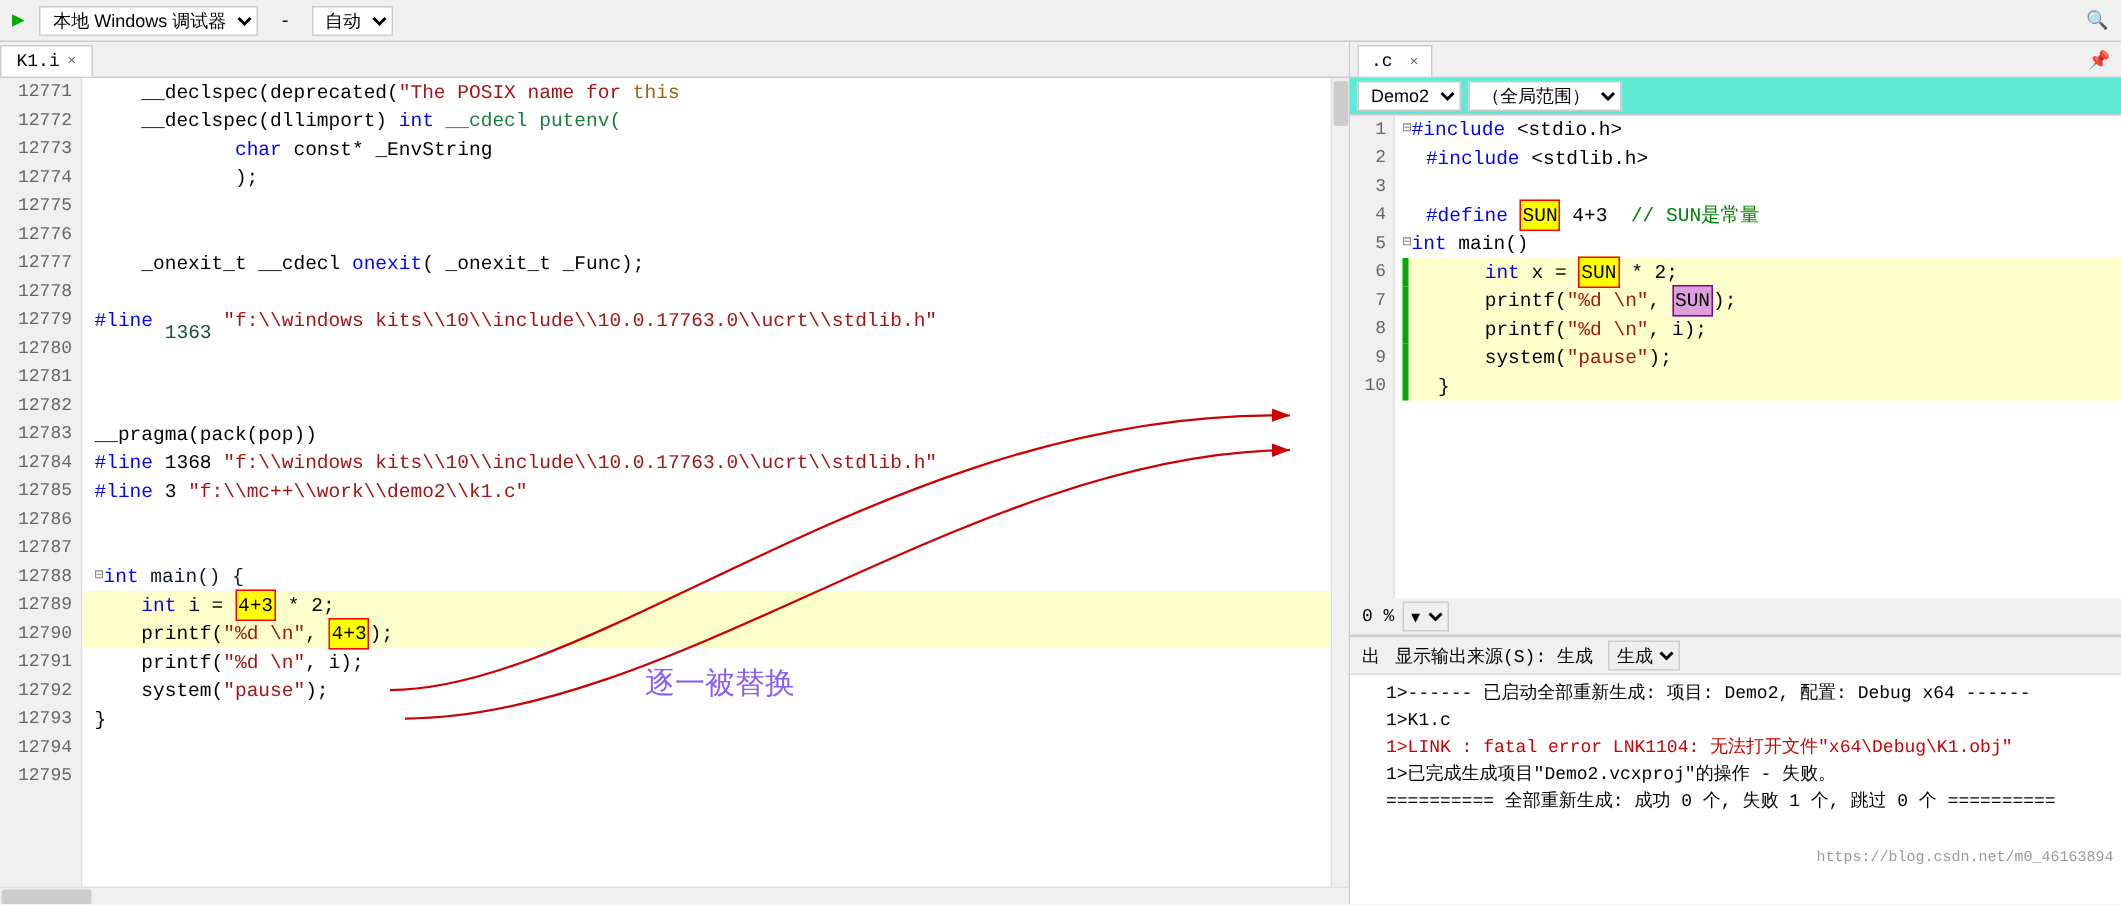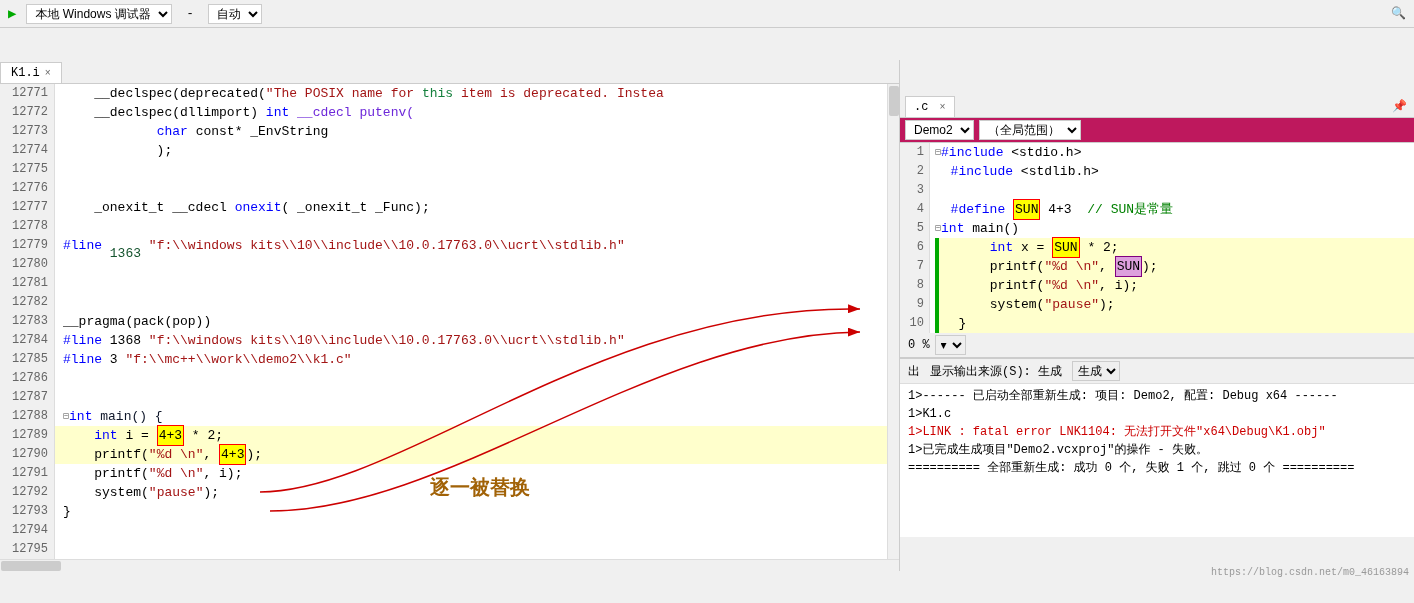--- a/index.html
+++ b/index.html
@@ -1,18 +1,18 @@
 <!DOCTYPE html>
 <html><head>
   <meta charset="utf-8">
   <style>
     * { margin: 0; padding: 0; box-sizing: border-box; }
     body { font-family: 'Courier New', Courier, monospace; font-size: 13px; background: #f5f5f5; display: flex; flex-direction: column; height: 603px; overflow: hidden; }
     
-    .main-container { display: flex; flex: 1; overflow: hidden; align-items: center; }
+    .main-container { display: flex; flex: 1; overflow: hidden; }
     
     
     .left-panel { width: 900px; display: flex; flex-direction: column; background: #fff; border-right: 1px solid #ccc; }
     
     .tab-bar { display: flex; background: #f0f0f0; border-bottom: 1px solid #ccc; padding: 2px 0 0 0; }
     .tab { display: flex; align-items: center; padding: 3px 10px; background: #fff; border: 1px solid #ccc; border-bottom: none; font-size: 12px; cursor: pointer; gap: 5px; }
     .tab-close { font-size: 10px; cursor: pointer; color: #666; }
     
     .editor-area { display: flex; flex: 1; overflow: hidden; position: relative; }
     
@@ -30,27 +30,27 @@
     .right-tab-bar { display: flex; background: #f0f0f0; border-bottom: 1px solid #ccc; align-items: center; padding: 2px 5px 0; gap: 5px; }
     .right-tab { padding: 3px 8px; font-size: 12px; cursor: pointer; background: #fff; border: 1px solid #ccc; border-bottom: none; }
     
     .right-editor { display: flex; flex: 1; overflow: hidden; }
     .right-line-numbers { width: 30px; background: #f0f0f0; border-right: 1px solid #ddd; text-align: right; font-size: 12px; color: #666; overflow: hidden; }
     .right-line-number { height: 19px; line-height: 19px; padding-right: 5px; display: block; }
     
     .right-code { flex: 1; background: #fff; overflow: auto; padding-left: 5px; }
     .right-code-line { height: 19px; line-height: 19px; white-space: pre; display: flex; align-items: center; }
     
-    .scope-bar { display: flex; align-items: center; padding: 2px 5px; background: #be185d; border-bottom: 1px solid #ccc; gap: 5px; font-size: 12px; }
+    .scope-bar { display: flex; align-items: center; padding: 2px 5px; background: #5eead4; border-bottom: 1px solid #ccc; gap: 5px; font-size: 12px; }
     .scope-select { font-size: 12px; padding: 1px 4px; border: 1px solid #ccc; background: #fff; }
     
     
     .bottom-panel { height: 180px; border-top: 2px solid #ccc; background: #f5f5f5; display: flex; flex-direction: column; }
     .bottom-toolbar { display: flex; align-items: center; padding: 2px 8px; background: #f0f0f0; border-bottom: 1px solid #ddd; font-size: 12px; gap: 10px; }
-    .bottom-content { flex: 1; overflow: auto; font-size: 12px; padding: 3px 8px; background: #fff; color: #000; font-family: 'Courier New', monospace; }
+    .bottom-content { flex: 1; overflow: auto; font-size: 12px; padding: 3px 24px; background: #fff; color: #000; font-family: 'Courier New', monospace; }
     .output-line { line-height: 18px; white-space: pre; }
     .output-line.error { color: #cc0000; }
     .output-line.normal { color: #000; }
     
     .progress-bar-area { display: flex; align-items: center; padding: 2px 8px; background: #f0f0f0; font-size: 12px; gap: 5px; }
     .progress-select { font-size: 12px; padding: 1px; border: 1px solid #ccc; }
     
     .top-toolbar { height: 28px; background: #f0f0f0; border-bottom: 1px solid #ccc; display: flex; align-items: center; padding: 0 8px; gap: 10px; font-size: 12px; }
     .toolbar-select { font-size: 12px; padding: 1px 4px; border: 1px solid #ccc; background: #fff; }
     .play-btn { color: #00aa00; font-size: 14px; cursor: pointer; }
@@ -116,25 +116,25 @@
           <span class="line-number">12792</span>
           <span class="line-number">12793</span>
           <span class="line-number">12794</span>
           <span class="line-number">12795</span>
         </div>
 
         <div class="code-content">
           <div class="code-lines">
 
             <div class="code-line">
-              <span style="color:#000;">    __declspec(deprecated(</span><span style="color:#a31515;">"The POSIX name for </span><span style="color:#15803d;">this</span><span style="color:#a31515;"> item is deprecated. Instea</span>
-            </div>
-
-            <div class="code-line">
-              <span style="color:#000;">    __declspec(dllimport) </span><span style="color:#0000ff;">int</span><span style="color:#6d28d9;"> __cdecl putenv(</span>
+              <span style="color:#000;">    __declspec(deprecated(</span><span style="color:#a31515;">"The POSIX name for </span><span style="color:#a16207;">this</span>
+            </div>
+
+            <div class="code-line">
+              <span style="color:#000;">    __declspec(dllimport) </span><span style="color:#0000ff;">int</span><span style="color:#15803d;"> __cdecl putenv(</span>
             </div>
 
             <div class="code-line">
               <span style="color:#000;">            </span><span style="color:#0000ff;">char</span><span style="color:#000;"> const* _EnvString</span>
             </div>
 
             <div class="code-line">
               <span style="color:#000;">            );</span>
             </div>
 
@@ -198,21 +198,21 @@
 
             <div class="code-line">&nbsp;</div>
 
           </div>
         </div>
 
         <div class="scrollbar-v" style="width:12px; background:#f0f0f0; border-left:1px solid #ddd; display:flex; flex-direction:column; align-items:center; padding:2px 0;">
           <div style="width:10px; height:30px; background:#ccc; border-radius:2px;"></div>
         </div>
 
-        <div style="position:absolute; top:390px; left:430px; color:#a16207; font-size:20px; font-weight:bold; font-family:Arial,sans-serif; pointer-events:none;">
+        <div style="position:absolute; top:390px; left:430px; color:#8b5cf6; font-size:20px; font-weight:normal; font-family:Arial,sans-serif; pointer-events:none;">
           逐一被替换
         </div>
 
         <svg style="position:absolute; top:0; left:0; width:900px; height:490px; pointer-events:none; overflow:visible;">
 
           <defs>
             <marker id="arrowhead" markerWidth="8" markerHeight="6" refX="8" refY="3" orient="auto">
               <polygon points="0 0, 8 3, 0 6" fill="#cc0000"></polygon>
             </marker>
           </defs>

